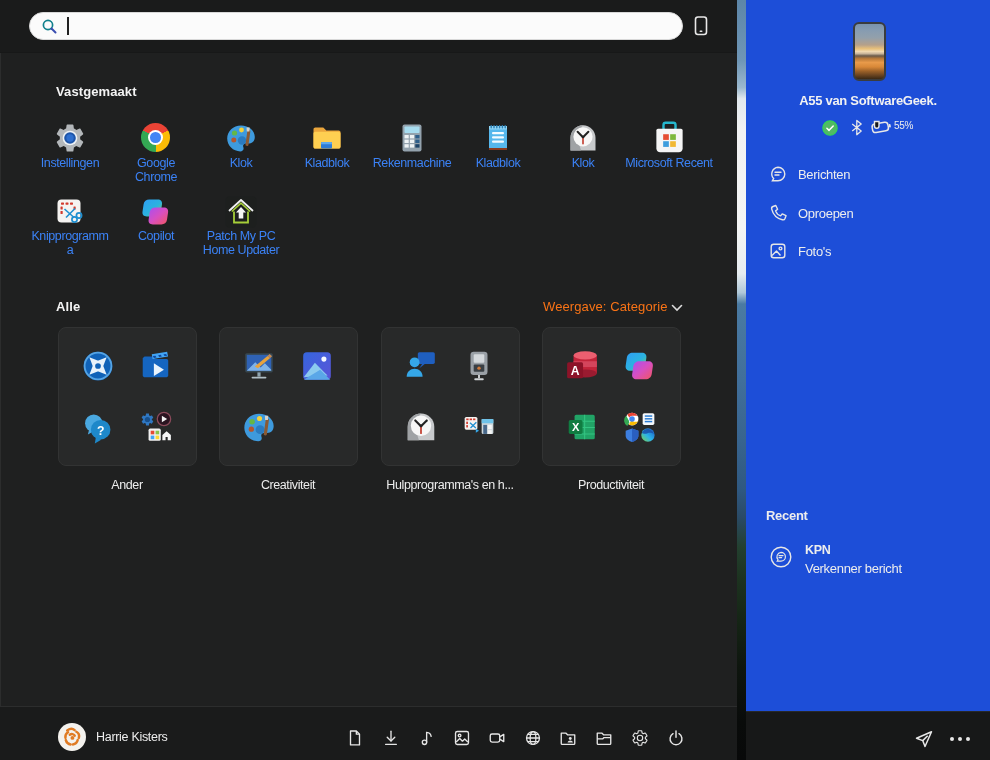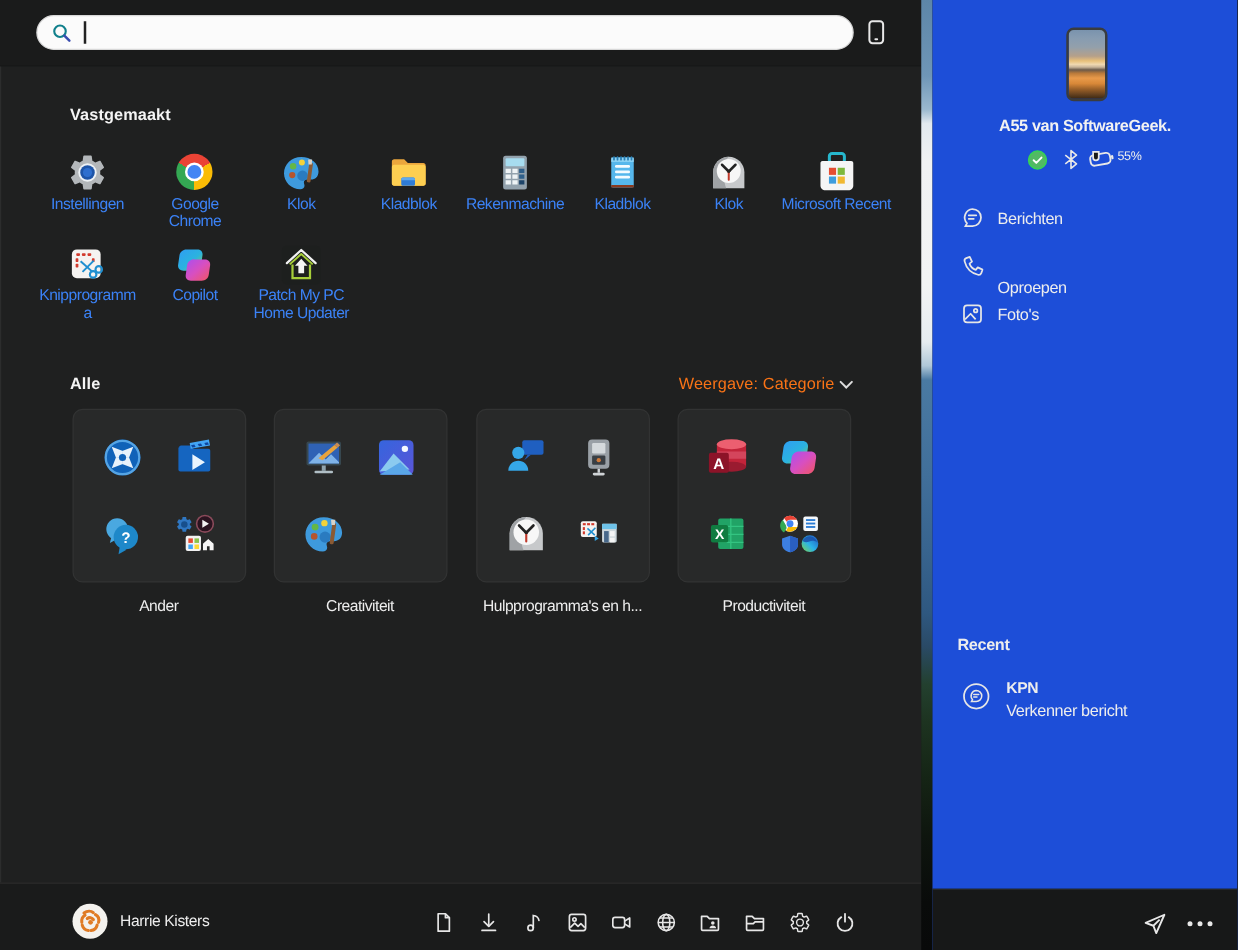--- a/index.html
+++ b/index.html
@@ -498,21 +498,21 @@
   <svg class="abs" style="left:23px;top:165px;" width="18" height="18" viewBox="0 0 18 18">
       <g fill="none" stroke="#e6e6e6" stroke-width="1.4" stroke-linecap="round">
         <path d="M9 2.2a6.8 6.8 0 0 1 0 13.6H3.4l1.2-2.2A6.8 6.8 0 0 1 9 2.2z"></path>
         <path d="M6 7.2h6M6 10h4"></path>
       </g>
     </svg>
   <div class="rtxt" style="left:52px;top:167px;">Berichten</div>
   <svg class="abs" style="left:23px;top:204px;" width="18" height="18" viewBox="0 0 18 18">
       <path d="M4 2.5l2.8-1 1.8 3.8-2 1.6c.8 2.4 2.6 4.2 5 5l1.6-2 3.8 1.8-1 2.8c-.4 1-1.5 1.6-2.6 1.3-5.6-1.4-9.3-5.1-10.7-10.7-.3-1.1.3-2.2 1.3-2.6z" fill="none" stroke="#e6e6e6" stroke-width="1.4" stroke-linejoin="round"></path>
     </svg>
-  <div class="rtxt" style="left:52px;top:222px;">Oproepen</div>
+  <div class="rtxt" style="left:52px;top:206px;">Oproepen</div>
   <svg class="abs" style="left:23px;top:242px;" width="18" height="18" viewBox="0 0 18 18">
       <g fill="none" stroke="#e6e6e6" stroke-width="1.4" stroke-linejoin="round">
         <rect x="2.2" y="2.2" width="13.6" height="13.6" rx="2.5"></rect>
         <circle cx="11.5" cy="6.5" r="1.4"></circle>
         <path d="M3 13.5l4.5-4.5 4 4.5"></path>
       </g>
     </svg>
   <div class="rtxt" style="left:52px;top:244px;">Foto's</div>
 
   <div class="rtxt" style="left:20px;top:508px;font-weight:bold;font-size:13px;">Recent</div>

